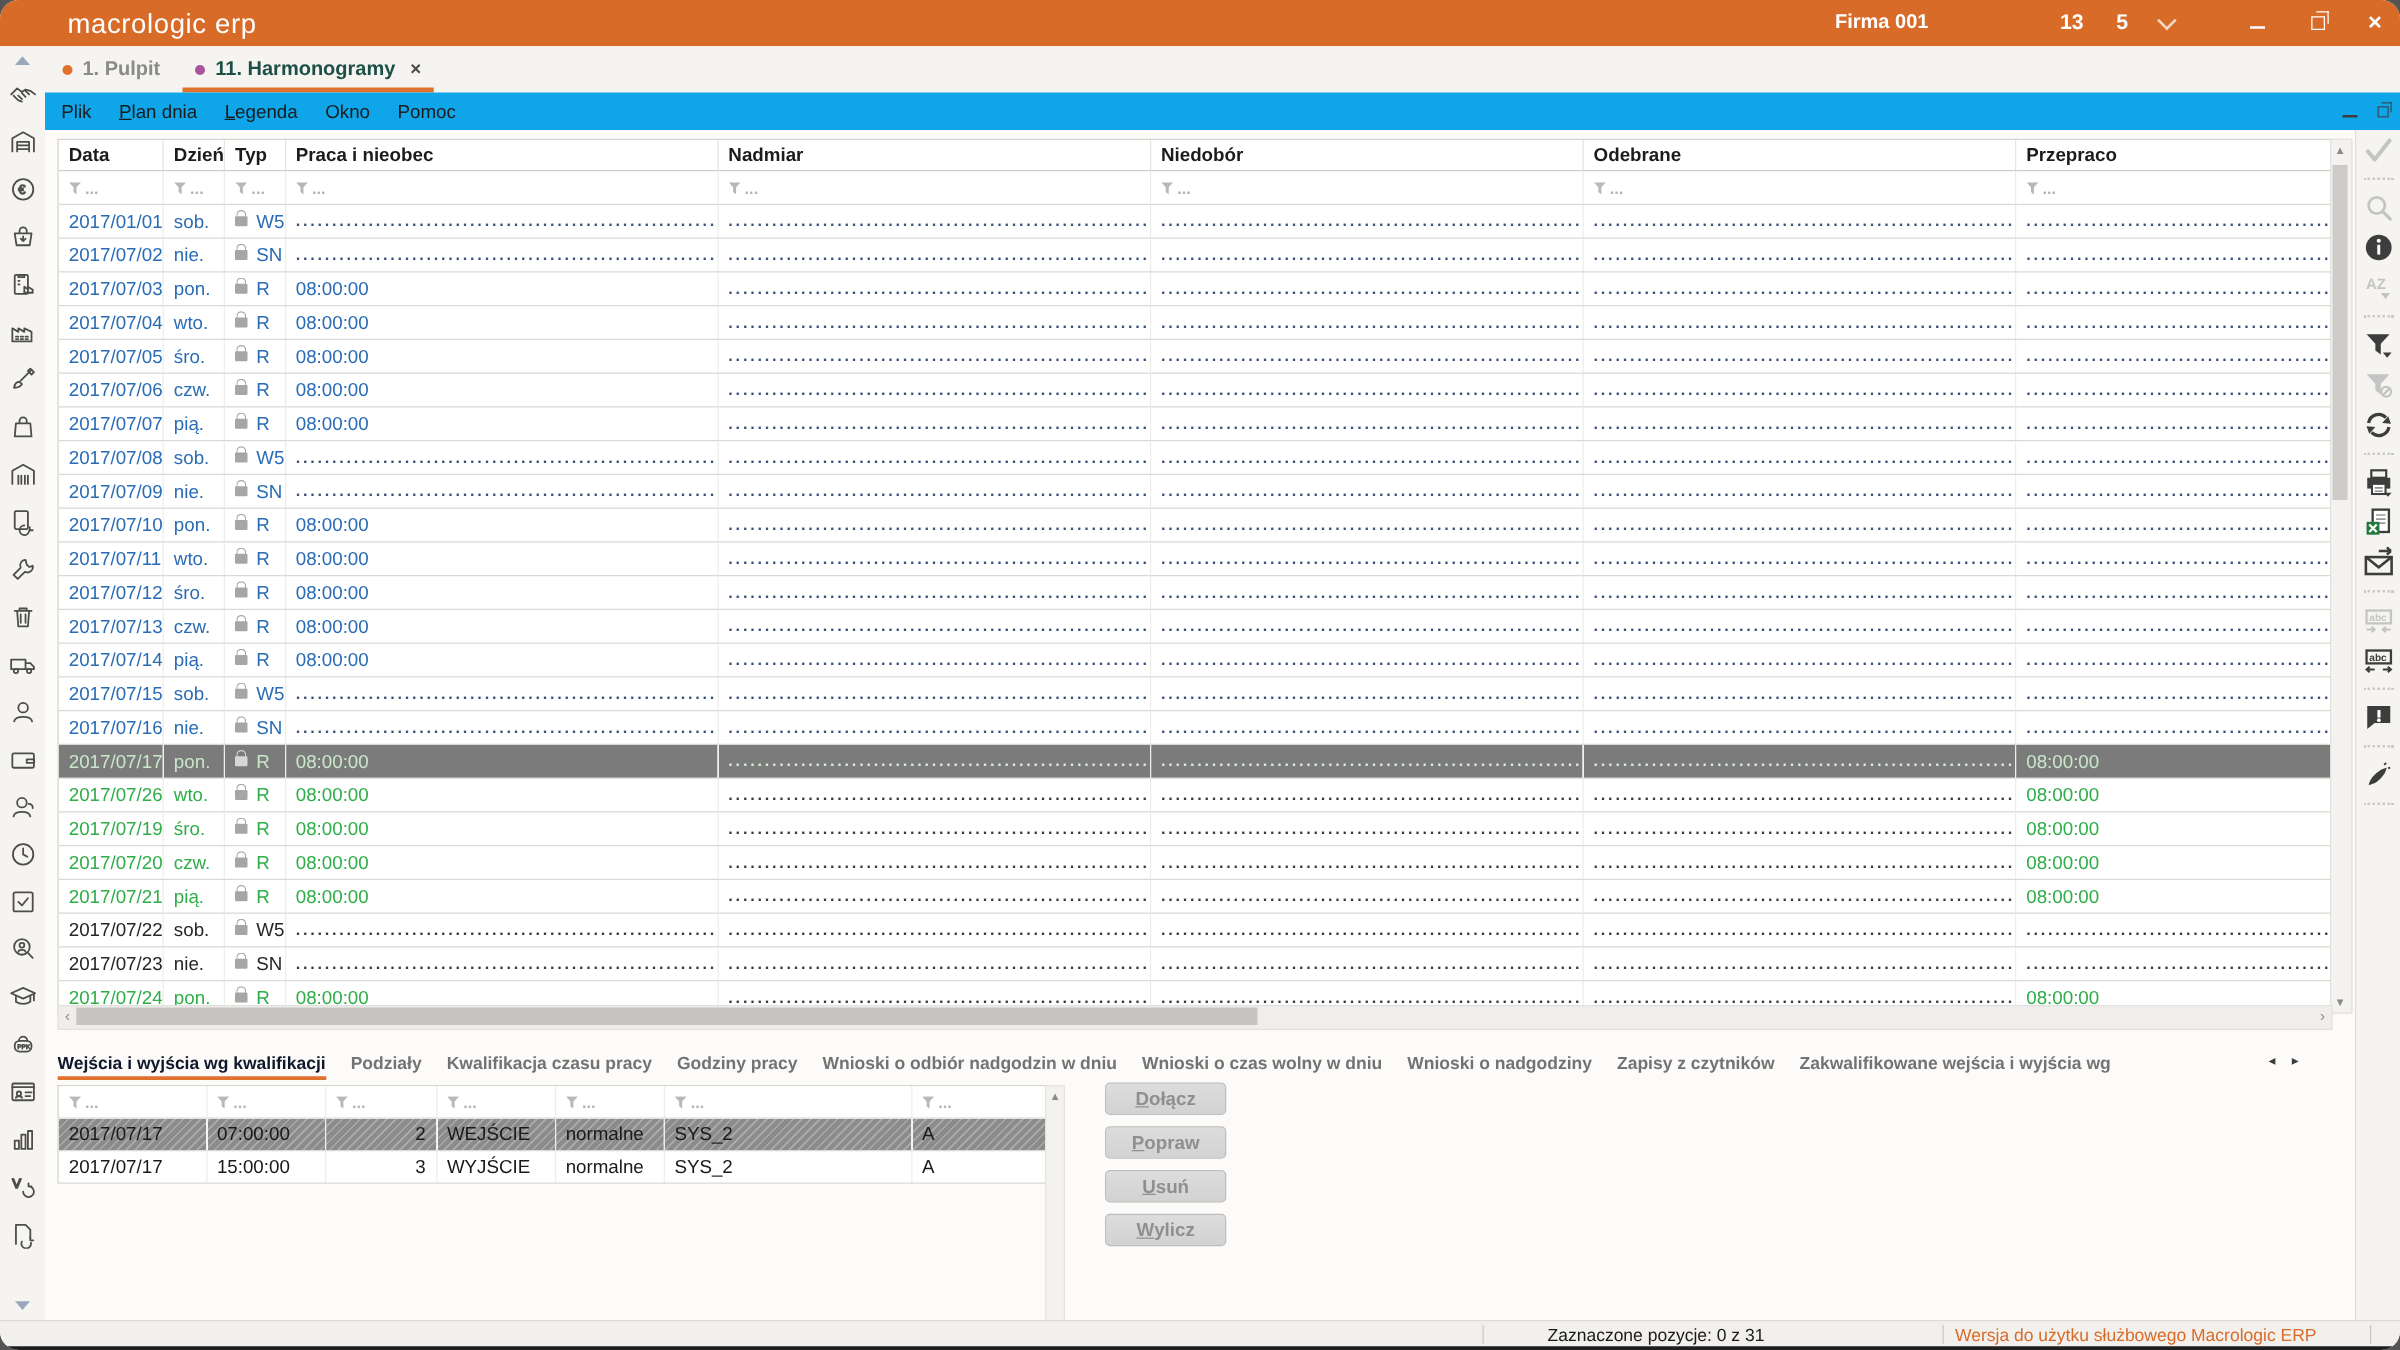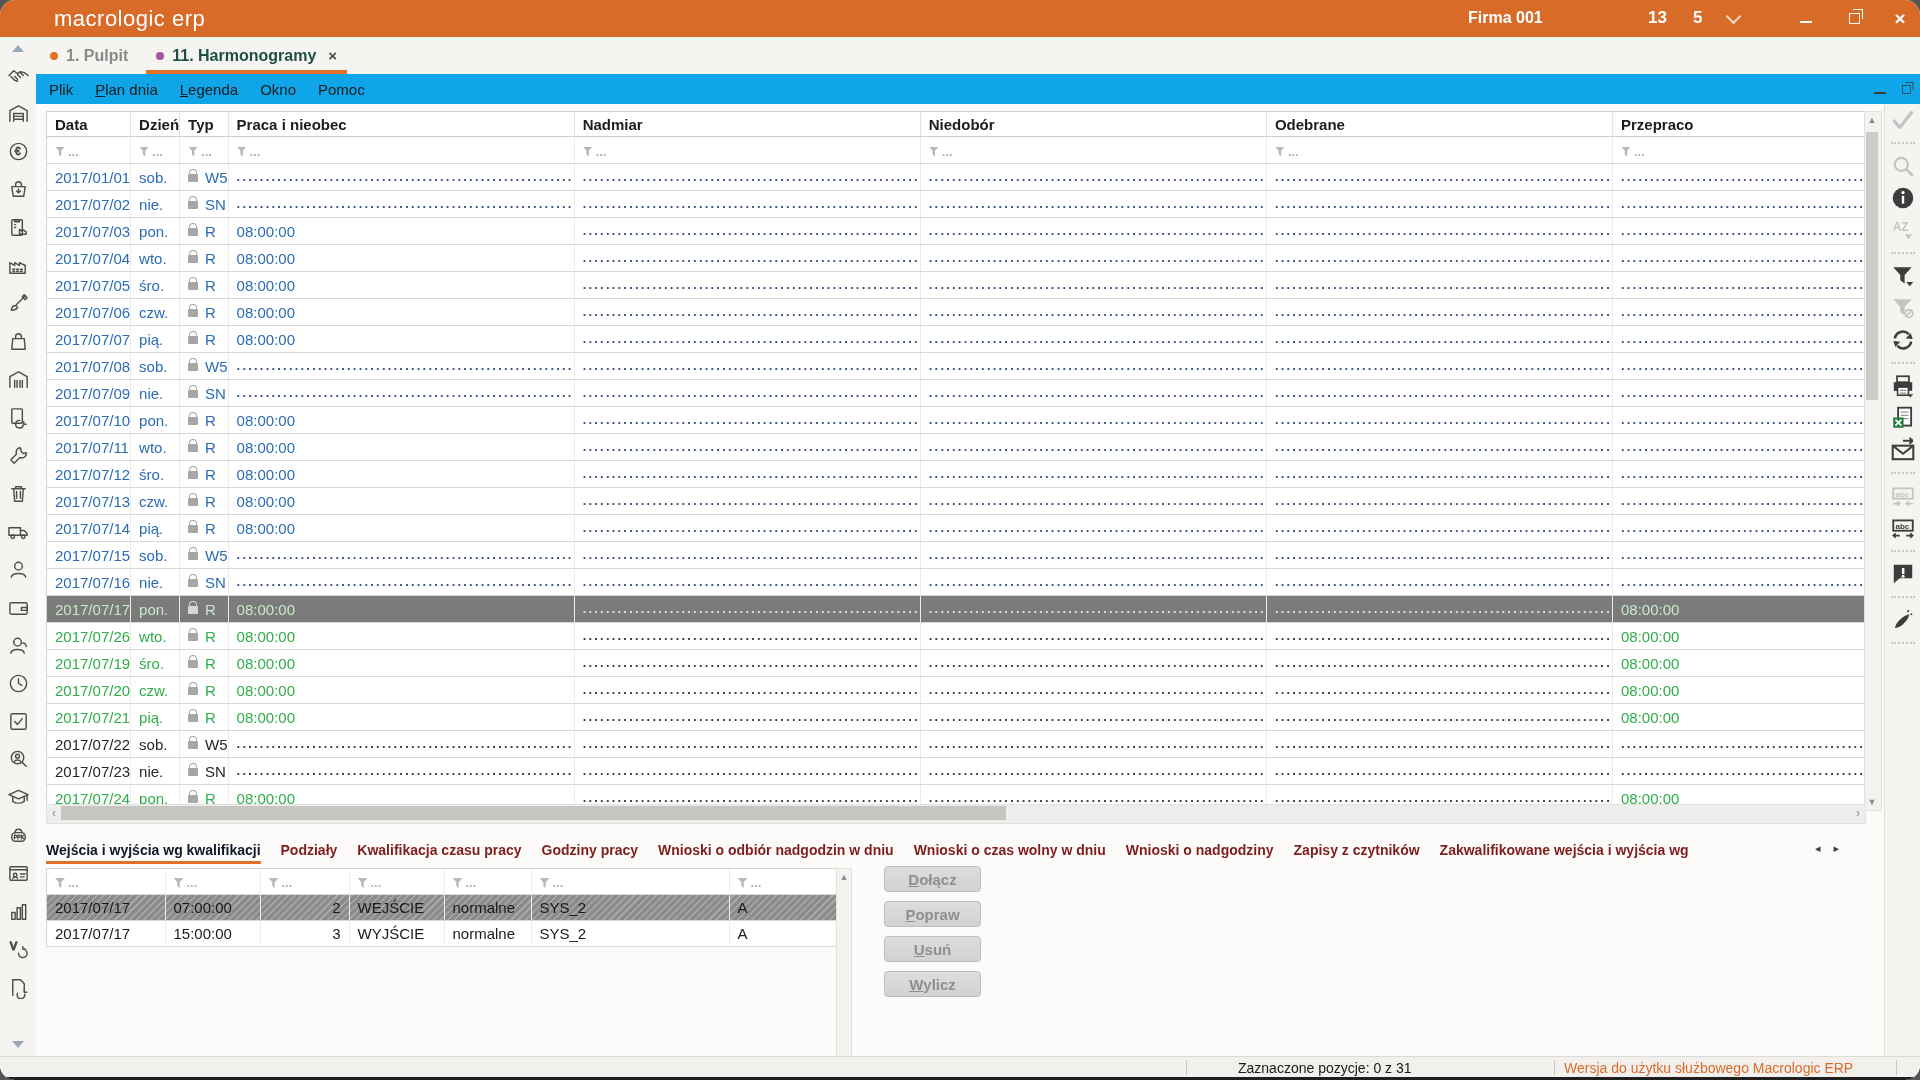--- a/index.html
+++ b/index.html
@@ -61,21 +61,21 @@
   tr.sel .lock{background:#d6d6d6;} tr.sel .lock::before{border-color:#d6d6d6;}
   
   .vscroll{position:absolute;left:1828px;top:7px;width:16px;height:698px;background:#f3f2ef;border:1px solid #e3e1dd;}
   .vthumb{position:absolute;left:1px;top:20px;width:12px;height:268px;background:#cdccc9;}
   .sarrow{position:absolute;left:0;width:14px;height:16px;display:flex;align-items:center;justify-content:center;color:#8a8a8a;font-size:9px;}
   .hscroll{position:absolute;left:10px;top:700px;width:1818px;height:18px;background:#efeeec;border:1px solid #e3e1dd;}
   .hthumb{position:absolute;left:14px;top:1px;width:945px;height:14px;background:#c6c5c2;}
   .harrow{position:absolute;top:0;width:14px;height:16px;display:flex;align-items:center;justify-content:center;color:#8a8a8a;font-size:12px;}
   
   .btabs{position:absolute;left:10px;top:730px;width:1810px;height:32px;display:flex;align-items:center;gap:20px;overflow:hidden;white-space:nowrap;}
-  .btab{font-size:14px;font-weight:bold;color:#7f1d1d;position:relative;height:100%;display:flex;align-items:center;flex:0 0 auto;}
+  .btab{font-size:14px;font-weight:bold;color:#737373;position:relative;height:100%;display:flex;align-items:center;flex:0 0 auto;}
   .btab.active{color:#0f172a;}
   .btab.active::after{content:"";position:absolute;left:0;right:0;bottom:2px;height:3px;background:#e0712c;}
   .btab-arrows{position:absolute;right:40px;top:738px;color:#3c3c3c;font-size:11px;letter-spacing:5px;}
   #btable-wrap{position:absolute;left:10px;top:764px;border-left:1px solid #d6d4d0;border-top:1px solid #d6d4d0;background:#fff;}
   #btable th{height:25px;font-size:15px;font-weight:bold;color:#1c1c1c;text-align:left;padding:0 0 0 8px;border-right:1px solid #e6e4e1;border-bottom:1px solid #cfcdc9;white-space:nowrap;overflow:hidden;}
   #btable td{height:25px;font-size:15px;color:#1a1a1a;padding:0 0 0 8px;border-right:1px solid #eeedea;border-bottom:1px solid #dbd9d5;white-space:nowrap;overflow:hidden;}
   #btable td.num{text-align:right;padding:0 8px 0 0;}
   tr.bsel{background-color:#8b8b8b;background-image:repeating-linear-gradient(135deg,rgba(255,255,255,.25) 0 1.5px,rgba(0,0,0,0) 1.5px 5px);}
   tr.bsel td{color:#f4f4f4;border-right-color:#9b9b9b;border-bottom-color:#7d7d7d;}
   .sorttri{color:#e0722d;font-size:12px;margin-left:6px;}

